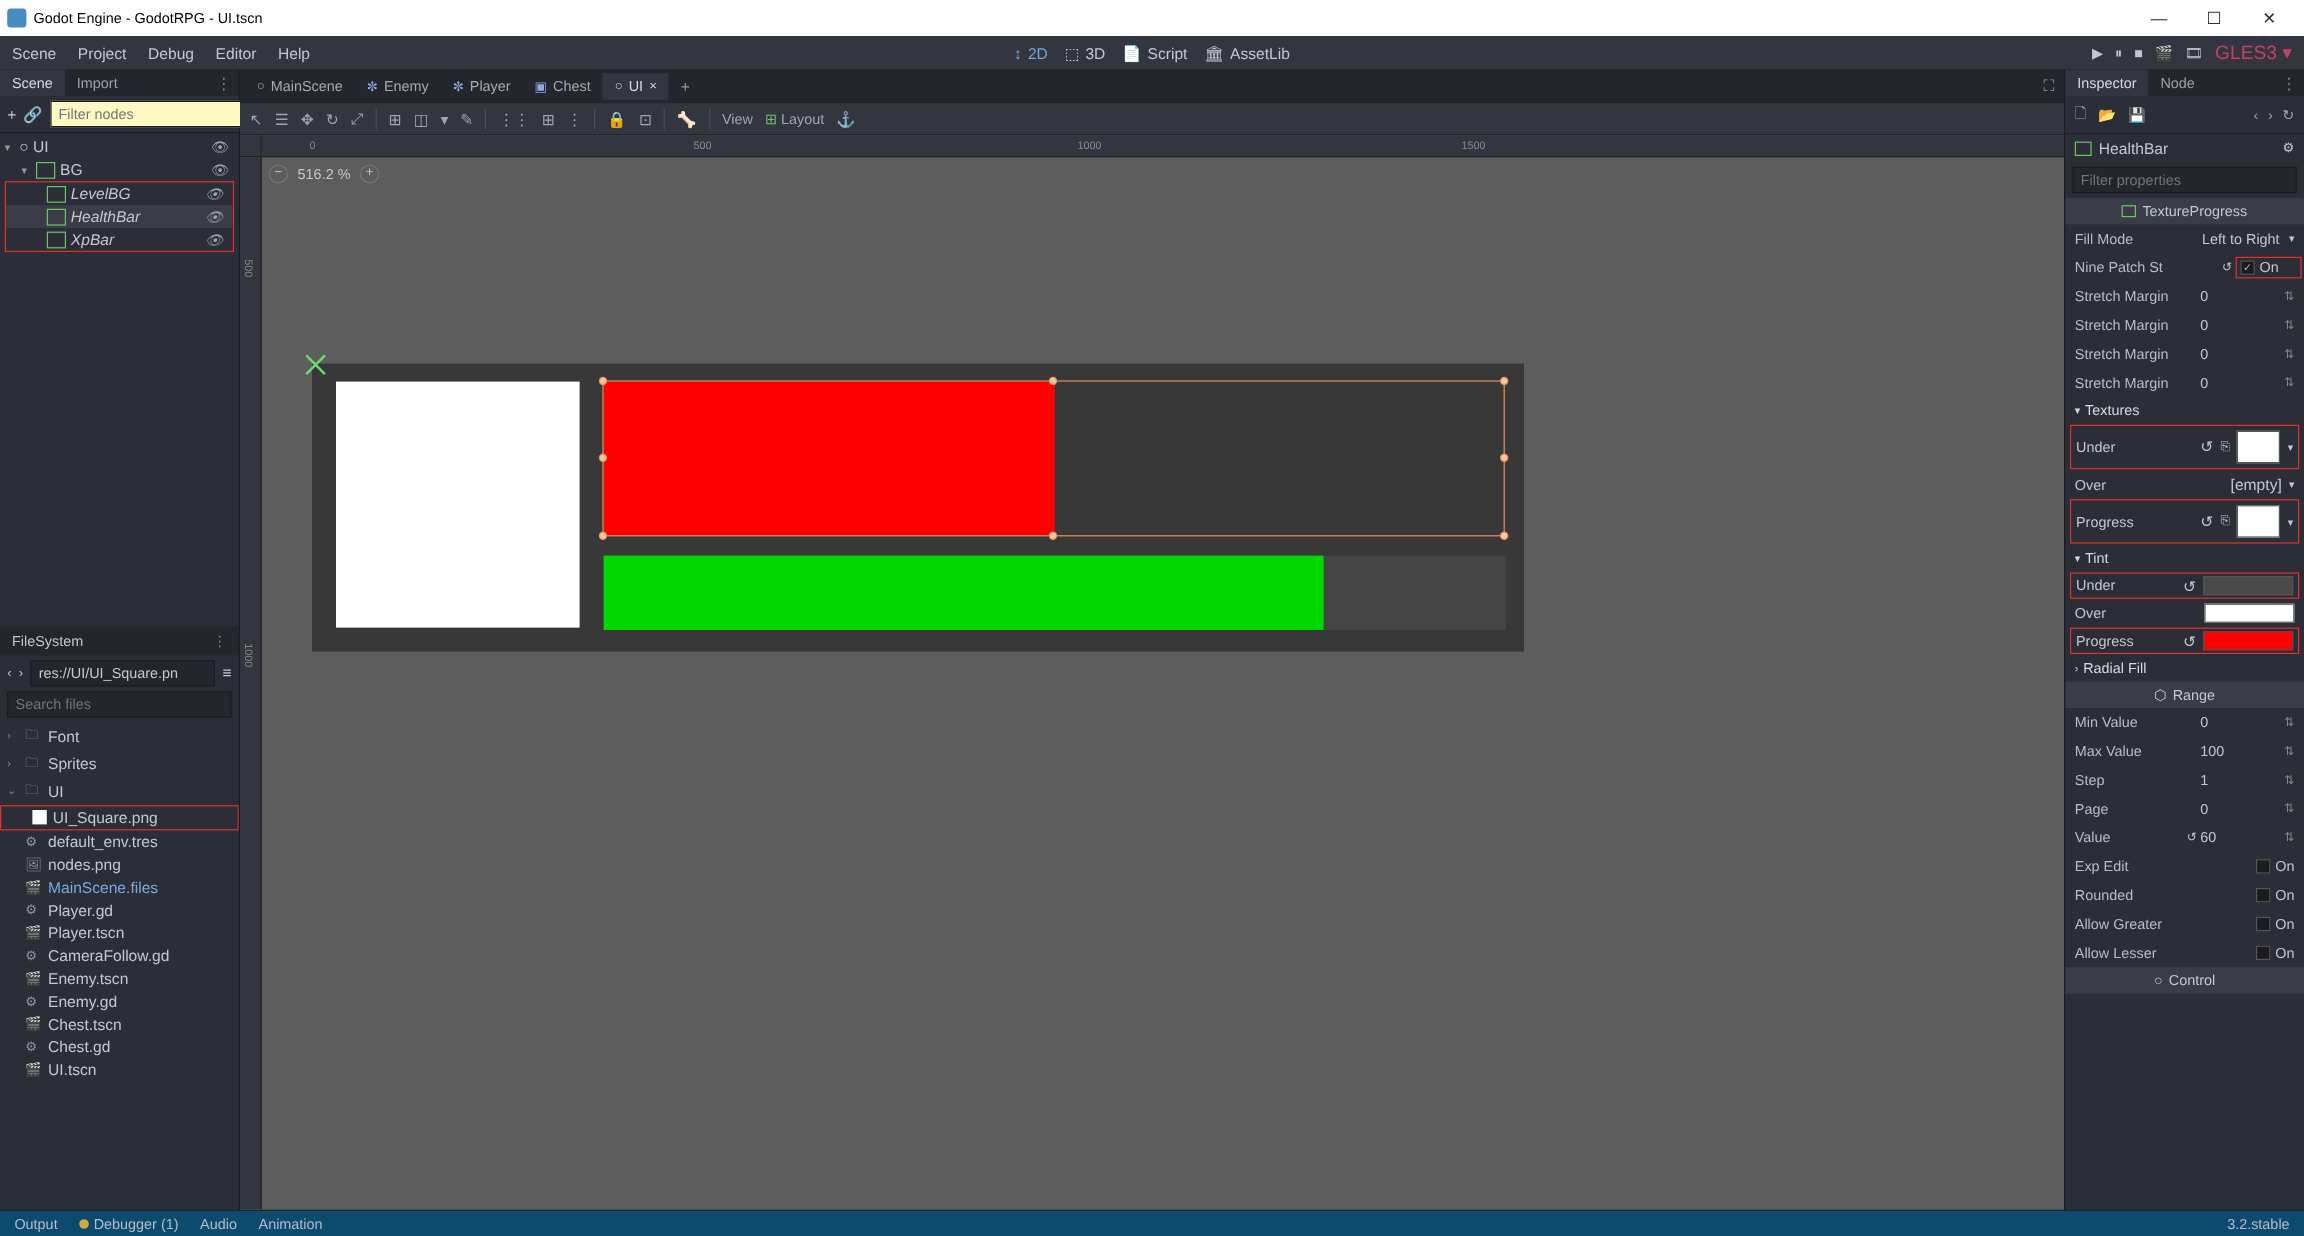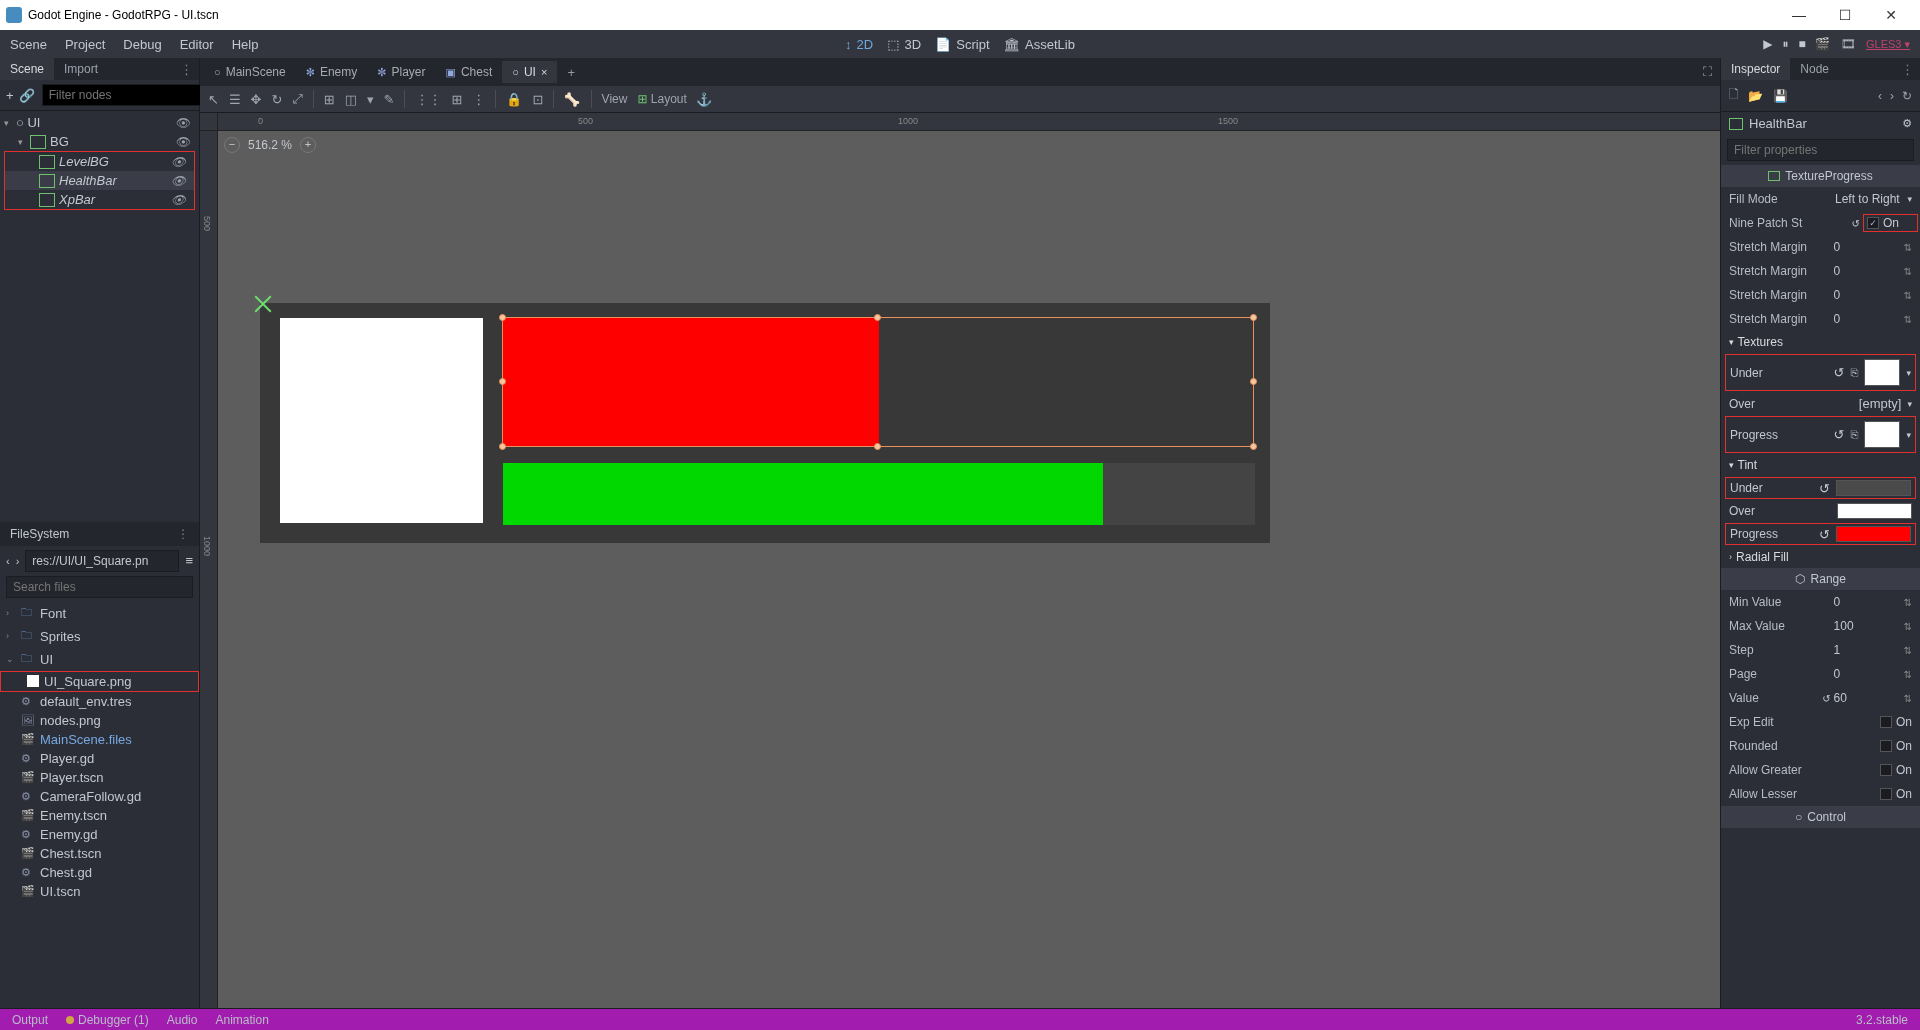--- a/index.html
+++ b/index.html
@@ -7,29 +7,29 @@
 .titlebar { height: 30px; background: #fff; color: #000; display: flex; align-items: center; padding: 0 6px; font-size: 12px; }
 .titlebar .logo { width: 16px; height: 16px; background: #478cbf; border-radius: 3px; margin-right: 6px; }
 .titlebar .spacer { flex: 1; }
 .titlebar .winbtn { width: 46px; text-align: center; font-size: 14px; color: #333; }
 .menubar { height: 28px; background: #33363f; display: flex; align-items: center; padding: 0 10px; gap: 18px; font-size: 13px; }
 .menubar .center { position: absolute; left: 50%; transform: translateX(-50%); display: flex; gap: 14px; align-items: center; }
 .menubar .center .item { display: flex; align-items: center; gap: 5px; }
 .menubar .center .active { color: #6fa8dc; }
 .menubar .right { margin-left: auto; display: flex; gap: 10px; align-items: center; }
 .menubar .right .ico { font-size: 12px; }
-.menubar .gles { color: #c2416a; font-size: 11px; text-decoration: underline; }
+.menubar .gles { color: #c2416a; font-size: 16px; }
 .main { display: flex; height: calc(100vh - 58px - 22px); }
 .leftcol { width: 200px; display: flex; flex-direction: column; background: #2b2e36; border-right: 1px solid #1a1c22; }
 .panel-tab { padding: 4px 10px; font-size: 12px; color: #9ba0ab; }
 .panel-tab.active { background: #33363f; color: #d7dae0; }
 .panel-tabhead { display: flex; align-items: center; background: #24262d; }
 .panel-tabhead .dots { margin-left: auto; padding: 0 6px; color: #888; }
 .scene-tools { display: flex; align-items: center; gap: 6px; padding: 4px 6px; background: #2b2e36; border-bottom: 1px solid #1a1c22; }
-.scene-tools .filter { flex: 1; background: #000000; border: 1px solid #1a1c22; color: #888; padding: 3px 6px; font-size: 12px; }
+.scene-tools .filter { flex: 1; background: #fef9c3; border: 1px solid #1a1c22; color: #888; padding: 3px 6px; font-size: 12px; }
 .tree { flex: 1; overflow: auto; padding: 2px 0; }
 .tree-row { display: flex; align-items: center; padding: 2px 4px; font-size: 13px; position: relative; }
 .tree-row.selected { background: #3a3d47; }
 .tree-row .vis { margin-left: auto; color: #9ba0ab; font-size: 12px; padding-right: 4px; }
 .tree-row .arrow { width: 12px; font-size: 9px; color: #999; }
 .tree-row .nodeico { width: 16px; height: 14px; border: 1px solid #6ec26e; margin-right: 4px; }
 .tree-hl { border: 1.5px solid #e2312d; margin: 0 4px; font-style: italic; }
 .fs-header { background: #24262d; padding: 5px 10px; font-size: 12px; display: flex; align-items: center; }
 .fs-header .dots { margin-left: auto; color: #888; }
 .fs-path { display: flex; align-items: center; padding: 4px 6px; gap: 6px; }
@@ -93,21 +93,21 @@
 .prop-section { padding: 4px 8px; font-size: 12px; color: #d7dae0; display: flex; align-items: center; gap: 4px; }
 .prop-section .arr { font-size: 9px; }
 .tex-thumb { width: 36px; height: 27px; background: #fff; border: 1px solid #555; }
 .tex-row { display: flex; align-items: center; padding: 4px 8px; gap: 6px; }
 .tex-row .label { flex: 1; font-size: 12px; }
 .tex-row.hl { border: 1.5px solid #e2312d; margin: 1px 4px; padding: 4px; }
 .color-sw { width: 75px; height: 16px; border: 1px solid #555; }
 .tint-row { display: flex; align-items: center; padding: 3px 8px; gap: 6px; }
 .tint-row .label { flex: 1; font-size: 12px; }
 .tint-row.hl { border: 1.5px solid #e2312d; margin: 1px 4px; padding: 2px 4px; }
-.bottombar { height: 22px; background: #a21caf; display: flex; align-items: center; padding: 0 12px; gap: 18px; font-size: 12px; color: #b8bcc6; border-top: 1px solid #1a1c22; }
+.bottombar { height: 22px; background: #0c4a6e; display: flex; align-items: center; padding: 0 12px; gap: 18px; font-size: 12px; color: #b8bcc6; border-top: 1px solid #1a1c22; }
 .bottombar .ver { margin-left: auto; }
 .bottombar .dot { width: 8px; height: 8px; background: #cfa93f; border-radius: 50%; display: inline-block; margin-right: 4px; }
 </style>
 </head>
 <body>
 
 <div class="titlebar">
   <div class="logo"></div>
   <span>Godot Engine - GodotRPG - UI.tscn</span>
   <div class="spacer"></div>

